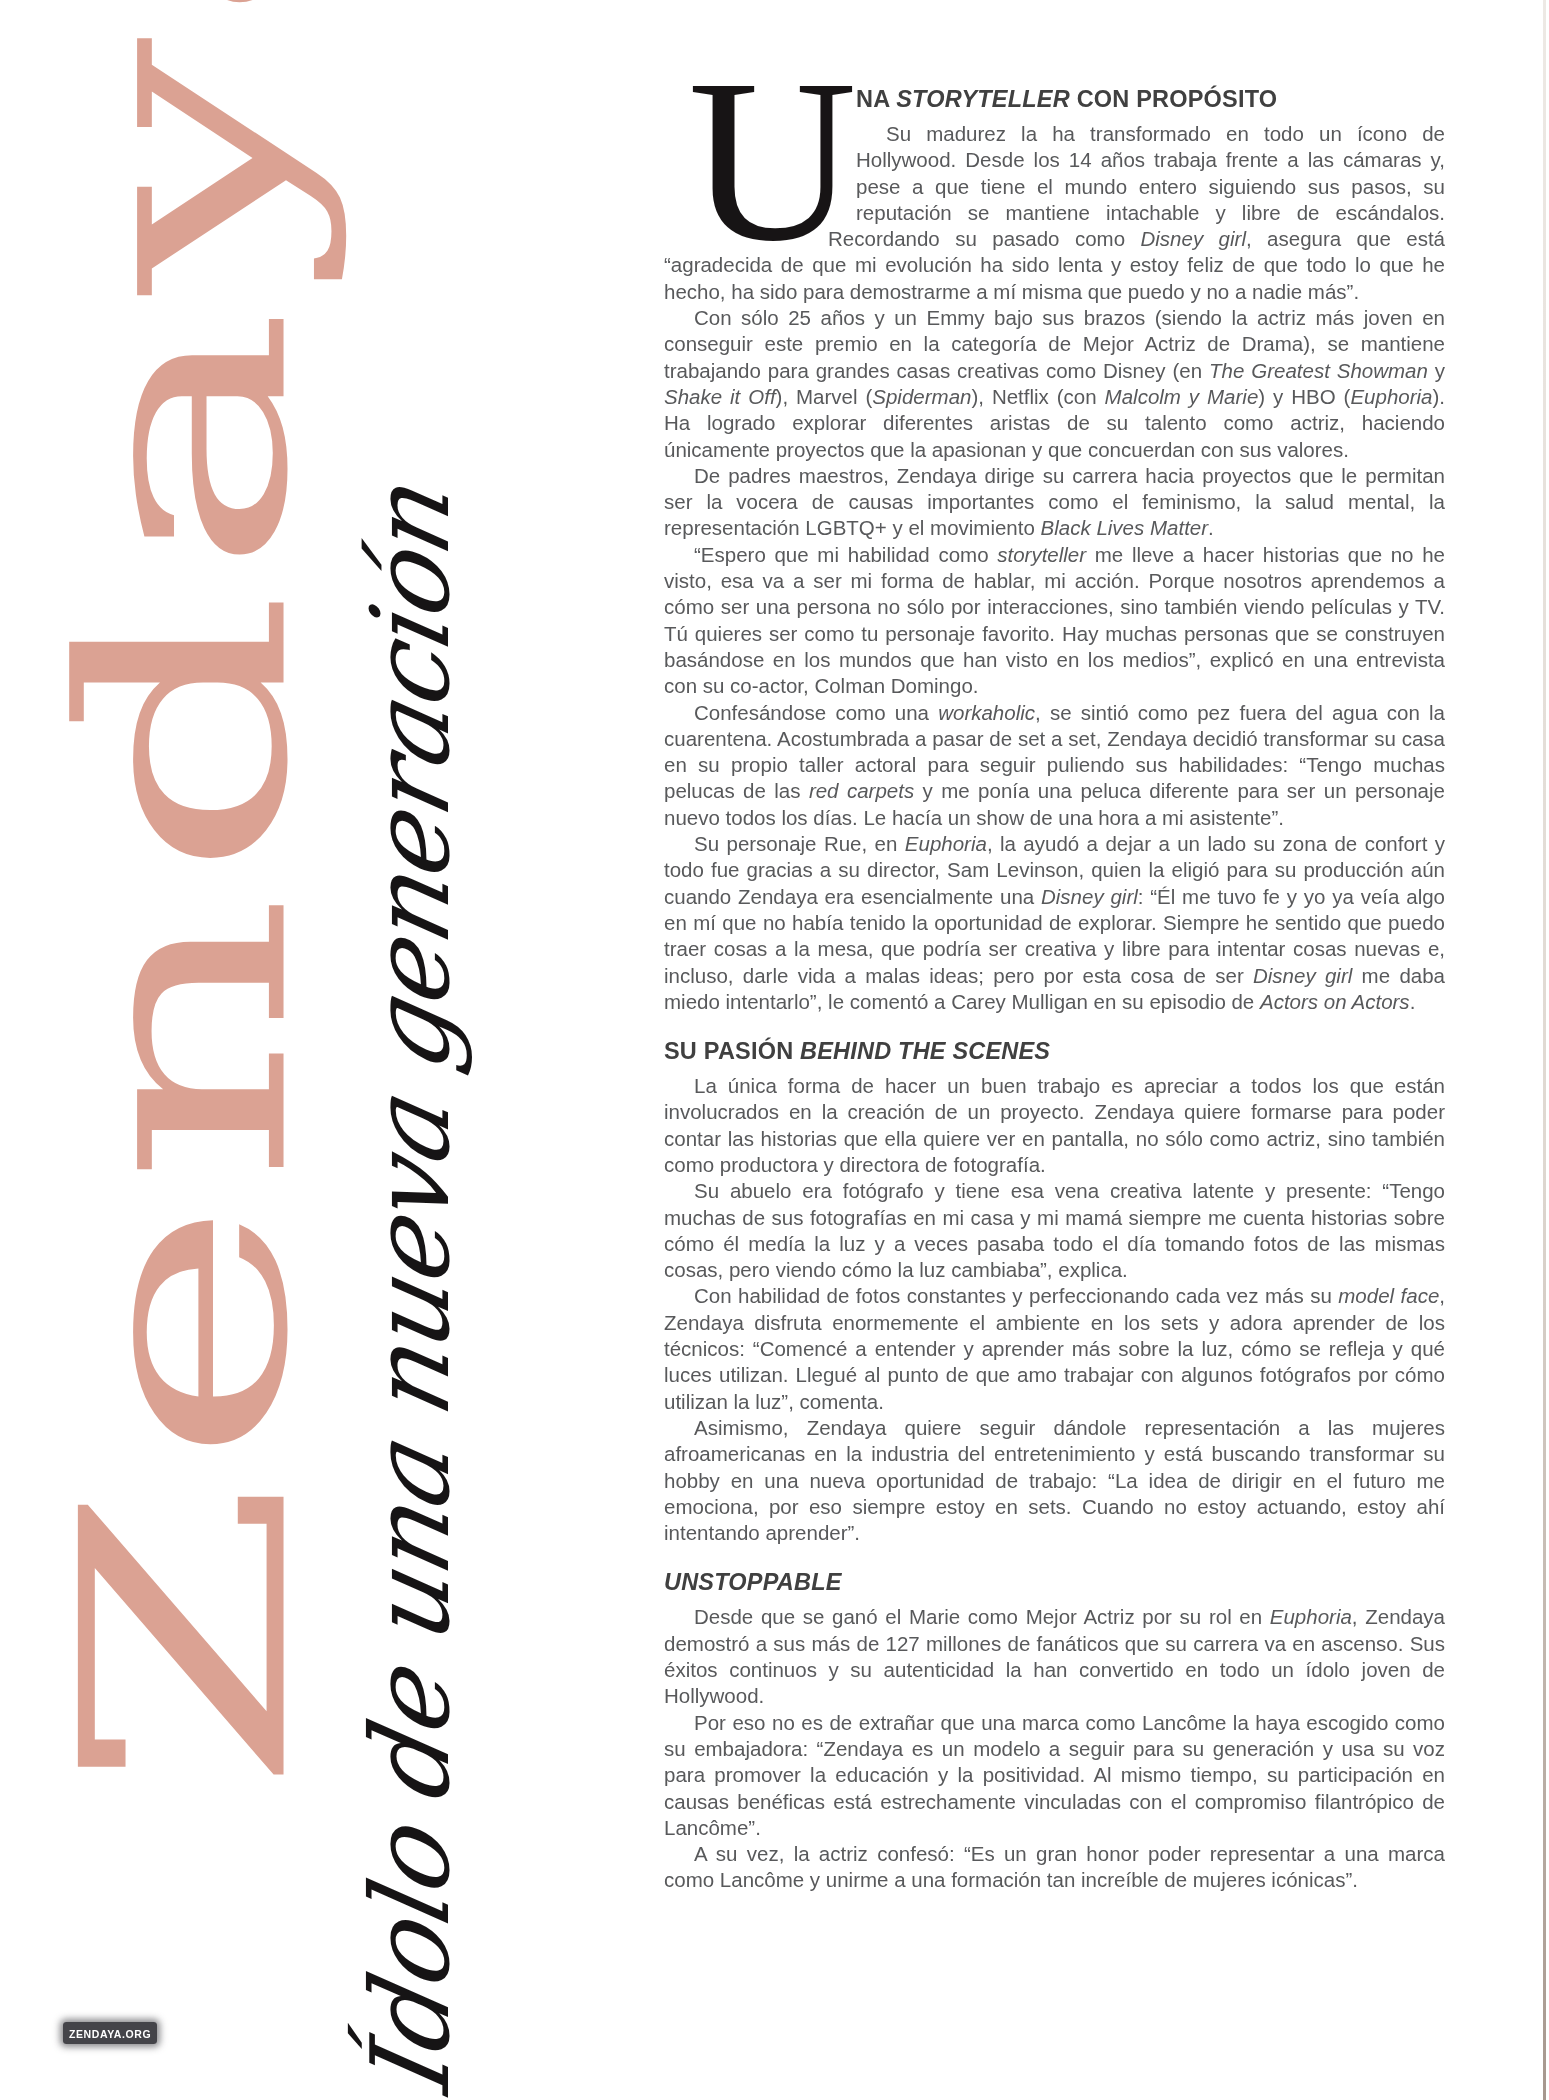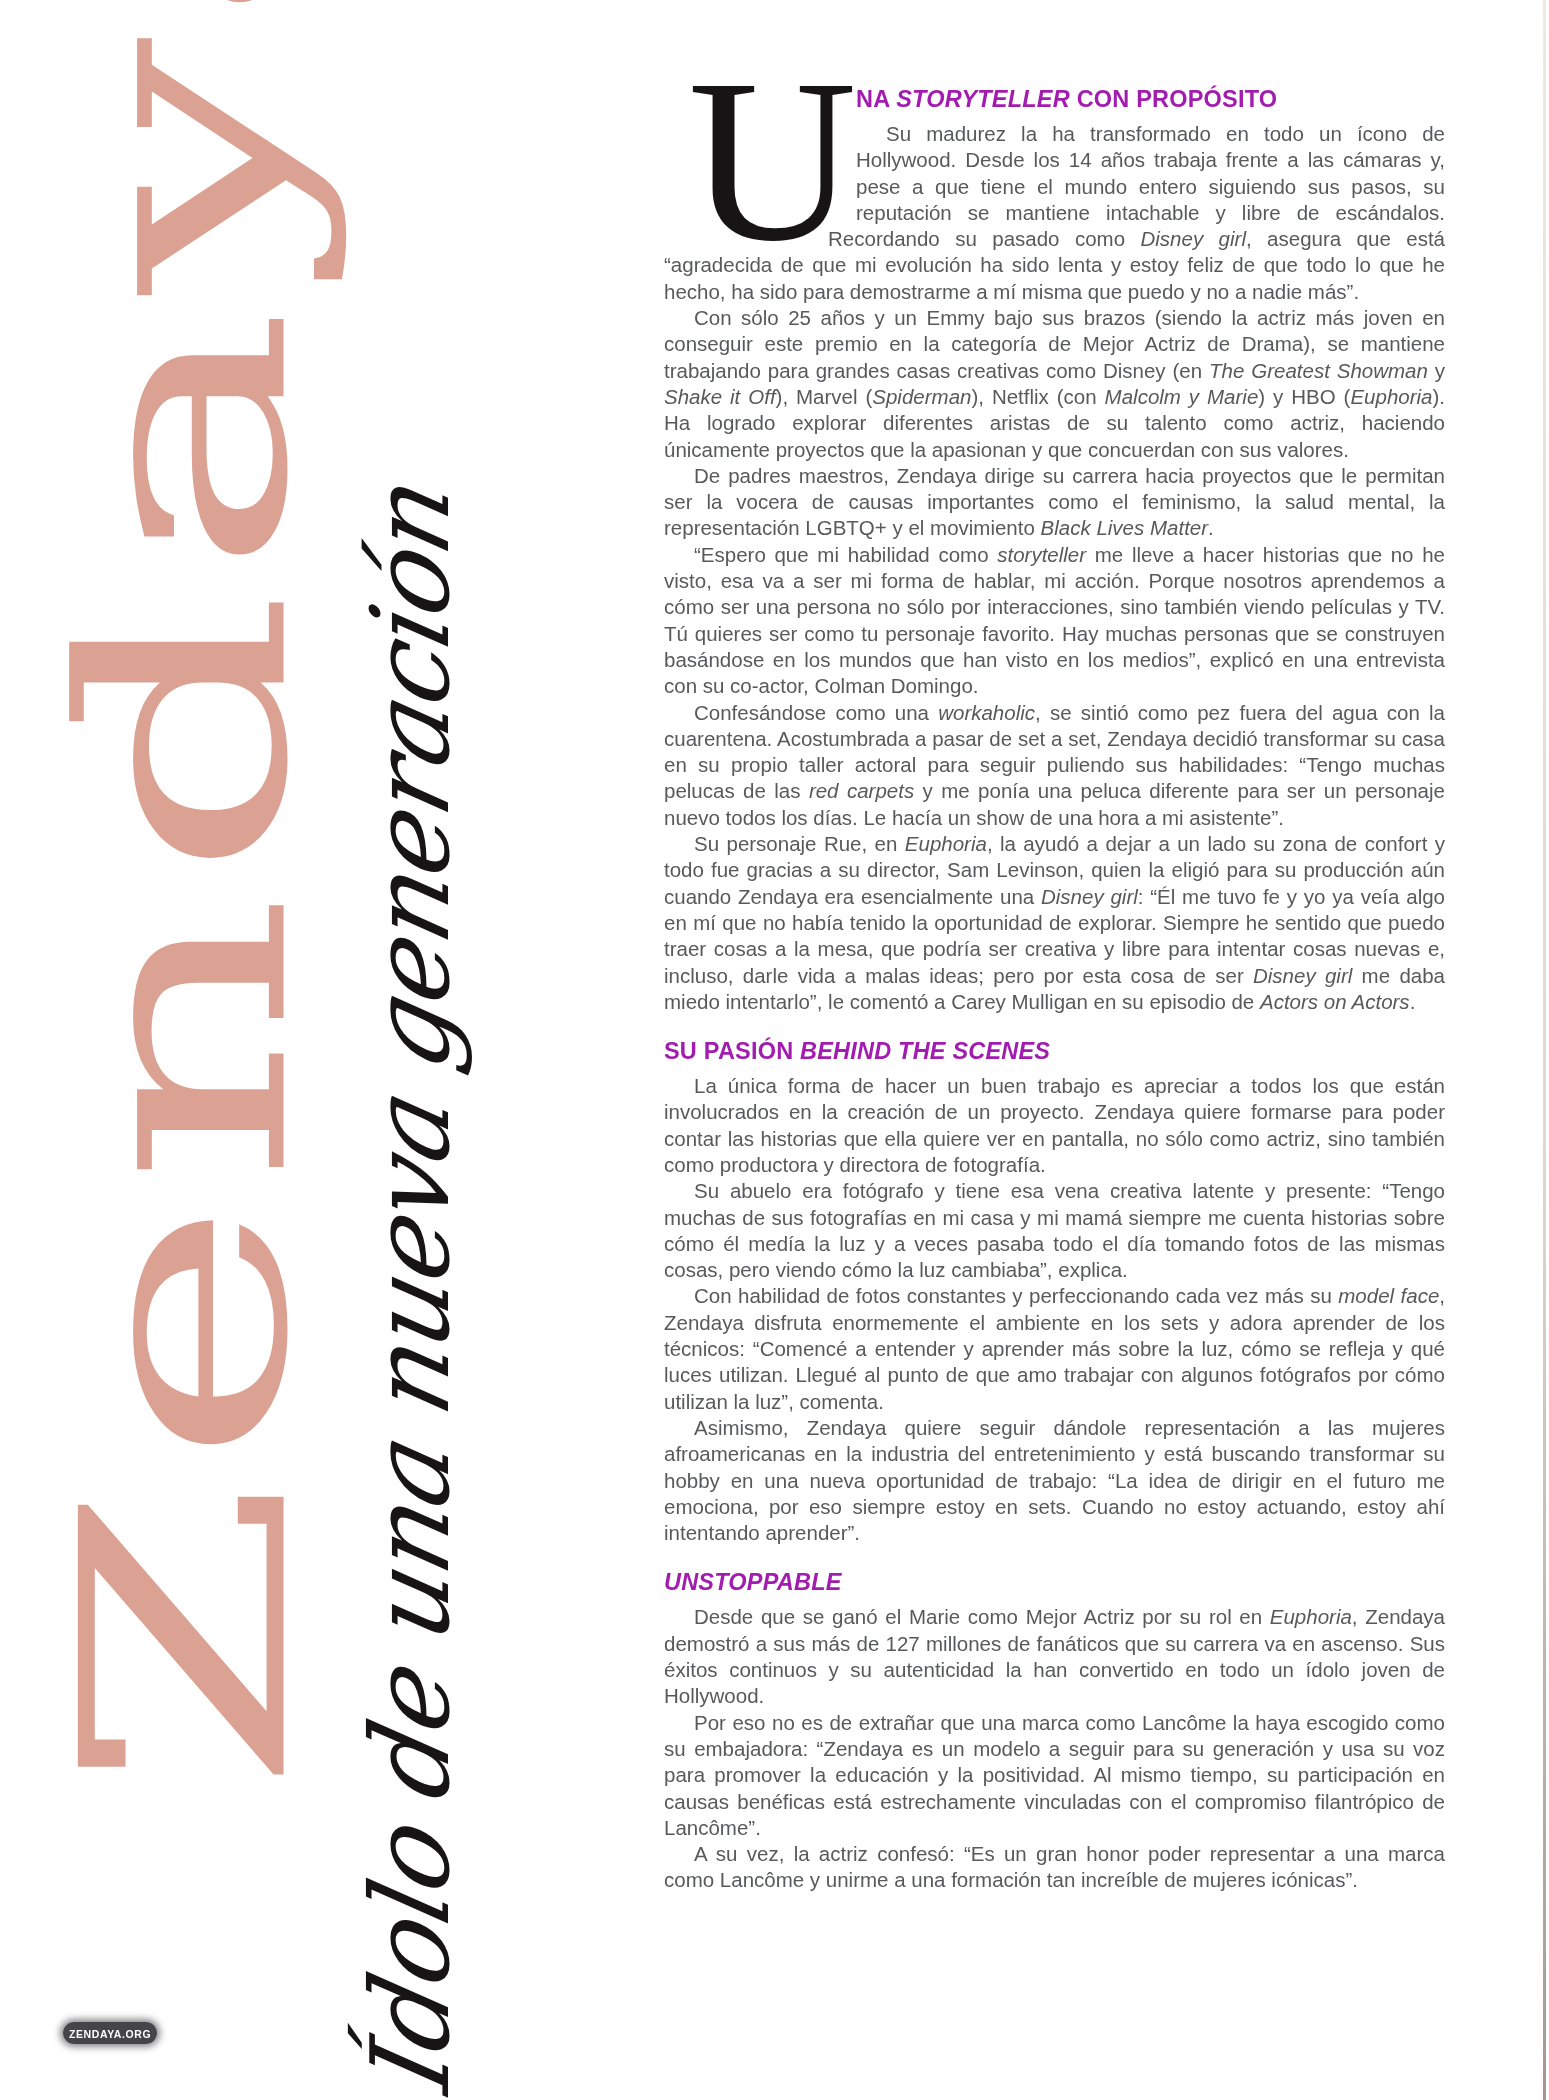--- a/index.html
+++ b/index.html
@@ -18,37 +18,37 @@
   .tagline{
     position:absolute;left:352px;top:2072px;width:1640px;
     transform:rotate(-90deg) skewX(-14deg);transform-origin:0 0;
     font-family:"DejaVu Serif","Liberation Serif",serif;font-style:italic;
     font-size:108px;line-height:1.1;letter-spacing:-3px;
     color:#161415;white-space:nowrap;
   }
   
   .watermark{
     position:absolute;left:63px;top:2022px;
-    background:rgba(42,42,48,0.88);border-radius:11px;padding:2px 6px;
+    background:rgba(42,42,48,0.88);border-radius:3px;padding:2px 6px;
     box-shadow:0 0 7px 3px rgba(42,42,48,0.55);
   }
   .watermark span{
     color:#ffffff;font-size:10.5px;font-weight:bold;letter-spacing:0.6px;
     font-family:"Liberation Sans",sans-serif;
   }
   
   .article{
     position:absolute;left:664px;top:84px;width:781px;
     color:#58595b;font-size:20.5px;line-height:26.3px;
   }
   .article p{
     margin:0;text-indent:30px;text-align:justify;
   }
   .article .heading{
-    font-size:23.5px;line-height:30px;font-weight:bold;color:#a21caf;
+    font-size:23.5px;line-height:30px;font-weight:bold;color:#404040;
     margin:21px 0 7px 0;letter-spacing:0.2px;
   }
   .article section:first-child .heading{margin-top:0;}
   .dropcap{
     float:left;width:192px;height:164px;
     shape-outside:polygon(0 0, 192px 0, 192px 102px, 178px 128px, 128px 148px, 30px 156px, 0 156px);
     shape-margin:8px;
   }
   .dropcap span{
     display:block;margin-top:-41px;padding-left:24px;

